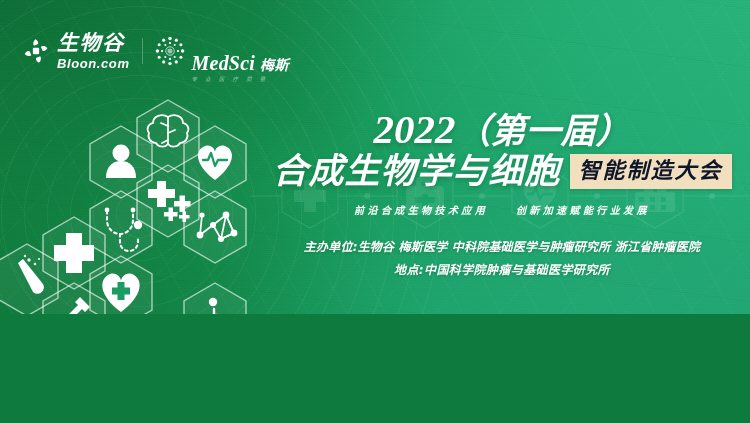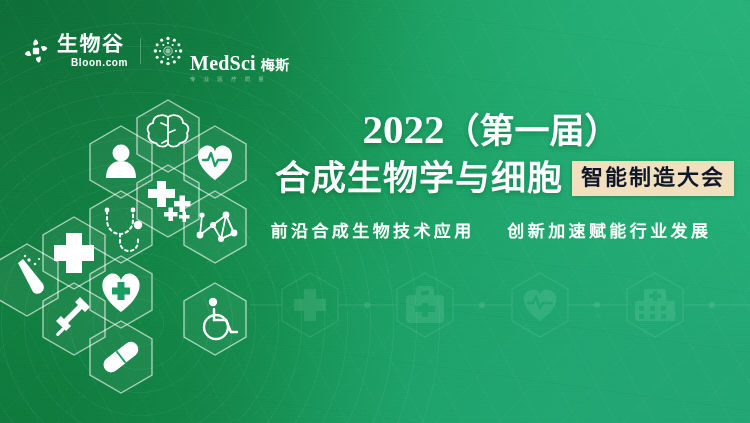--- a/index.html
+++ b/index.html
@@ -6,28 +6,29 @@
   html,body{margin:0;padding:0;}
   body{
     width:750px;height:423px;overflow:hidden;
     font-family:"Liberation Sans","DejaVu Sans",sans-serif;
     background:#0f7a3d;
   }
 
   
   .banner{
     position:relative;
-    width:750px;height:423px;
+    width:750px;height:314px;
     overflow:hidden;
     background:
       radial-gradient(120% 150% at 100% 0%,   #27b37a 0%, rgba(39,179,122,0) 55%),
       radial-gradient(110% 130% at 95% 100%,  #21a673 0%, rgba(33,166,115,0) 60%),
       radial-gradient(95% 120% at 0% 0%,      #0d6f37 0%, rgba(13,111,55,0) 62%),
       radial-gradient(90% 110% at 0% 100%,    #0e7a3c 0%, rgba(14,122,60,0) 62%),
       linear-gradient(112deg,#11803f 0%,#14914f 34%,#1aa165 62%,#23b078 100%);
+    font-style: italic;
   }
 
   
   .tex-veins{
     position:absolute;inset:0;
     background-image:
       repeating-linear-gradient(62deg, rgba(255,255,255,.030) 0 1px, rgba(255,255,255,0) 1px 34px),
       repeating-linear-gradient(-47deg, rgba(255,255,255,.022) 0 1px, rgba(255,255,255,0) 1px 46px),
       repeating-linear-gradient(8deg, rgba(0,0,0,.026) 0 1px, rgba(0,0,0,0) 1px 58px);
     pointer-events:none;
@@ -63,23 +64,22 @@
   }
   .logo-bioon{display:flex;align-items:center;gap:7px;}
   .logo-bioon .mark{width:28px;height:28px;flex:0 0 auto;}
   .logo-bioon .mark svg{display:block;width:28px;height:28px;}
   .bioon-words{display:flex;flex-direction:column;line-height:1;}
   .bioon-cn{
     color:#ffffff;font-size:21px;font-weight:bold;letter-spacing:1.5px;
     font-family:"DejaVu Sans","Liberation Sans",sans-serif;
   }
   .bioon-en{
-    color:#ffffff;font-size:10px;font-weight:bold;letter-spacing:.6px;
+    color:#ffffff;font-size:13px;font-weight:bold;letter-spacing:.6px;
     margin-top:3px;
-    margin-left:14px;
   }
 
   .logo-divider{
     width:1px;height:26px;background:rgba(255,255,255,.28);margin:0 2px;
   }
 
   .logo-medsci{display:flex;align-items:center;gap:7px;}
   .medsci-burst{width:30px;height:30px;flex:0 0 auto;}
   .medsci-burst svg{display:block;width:30px;height:30px;}
   .medsci-words{display:flex;flex-direction:column;line-height:1;margin-top:33px;}
@@ -97,43 +97,43 @@
     font-size:5.5px;letter-spacing:3.2px;
     font-family:"DejaVu Sans","Liberation Sans",sans-serif;
   }
 
   
   .hexes{position:absolute;left:0;top:96px;width:266px;height:330px;z-index:4;}
   .hexes svg{display:block;width:266px;height:330px;}
 
   
   .content{
-    position:absolute;left:248px;top:108px;width:486px;
+    position:absolute;left:259px;top:108px;width:486px;
     z-index:7;text-align:center;
   }
 
   .line-year{
     color:#ffffff;
     font-family:"Liberation Serif","DejaVu Serif",serif;
     font-weight:bold;
     font-size:41px;
     line-height:1.05;
     letter-spacing:1px;
     text-shadow:0 2px 5px rgba(0,50,20,.30);
     white-space:nowrap;
   }
   .line-year .yr{letter-spacing:0px;}
   .line-year .cn{
     font-family:"DejaVu Sans","Liberation Sans",sans-serif;
     font-size:35px;letter-spacing:0px;
   }
 
   .line-main{
-    margin-top:8px;
-    display:flex;align-items:center;justify-content:flex-end;gap:9px;
+    margin-top:1px;
+    display:flex;align-items:center;justify-content:center;gap:9px;
     white-space:nowrap;
   }
   .main-cn{
     color:#ffffff;
     font-family:"DejaVu Sans","Liberation Sans",sans-serif;
     font-weight:bold;
     font-size:35px;
     letter-spacing:1px;
     line-height:1.1;
     text-shadow:0 2px 5px rgba(0,50,20,.30);
@@ -144,24 +144,24 @@
     font-family:"DejaVu Sans","Liberation Sans",sans-serif;
     font-weight:bold;
     font-size:22px;
     letter-spacing:2px;
     padding:6px 9px 7px;
     line-height:1;
     box-shadow:0 1px 4px rgba(0,40,15,.22);
   }
 
   .line-sub{
-    margin-top:19px;
+    margin-top:11px;
     color:#ffffff;
     font-family:"DejaVu Sans","Liberation Sans",sans-serif;
-    font-size:17px;
+    font-size:10px;
     font-weight:bold;
     letter-spacing:3.4px;
     white-space:nowrap;
   }
   .line-sub .gap{display:inline-block;width:14px;}
 
   .meta{margin-top:19px;}
   .meta-line{
     color:#ffffff;
     font-family:"DejaVu Sans","Liberation Sans",sans-serif;
@@ -443,16 +443,18 @@
       <span class="main-chip">智能制造大会</span>
     </div>
 
     <div class="line-sub">
       <span>前沿合成生物技术应用</span>
       <span class="gap"></span>
       <span>创新加速赋能行业发展</span>
     </div>
 
     <div class="meta">
+      <div class="meta-line host">主办单位:生物谷  梅斯医学  中科院基础医学与肿瘤研究所   浙江省肿瘤医院</div>
+      <div class="meta-line">地点:中国科学院肿瘤与基础医学研究所</div>
     </div>
   </div>
 
 </div>
 
 </body></html>

